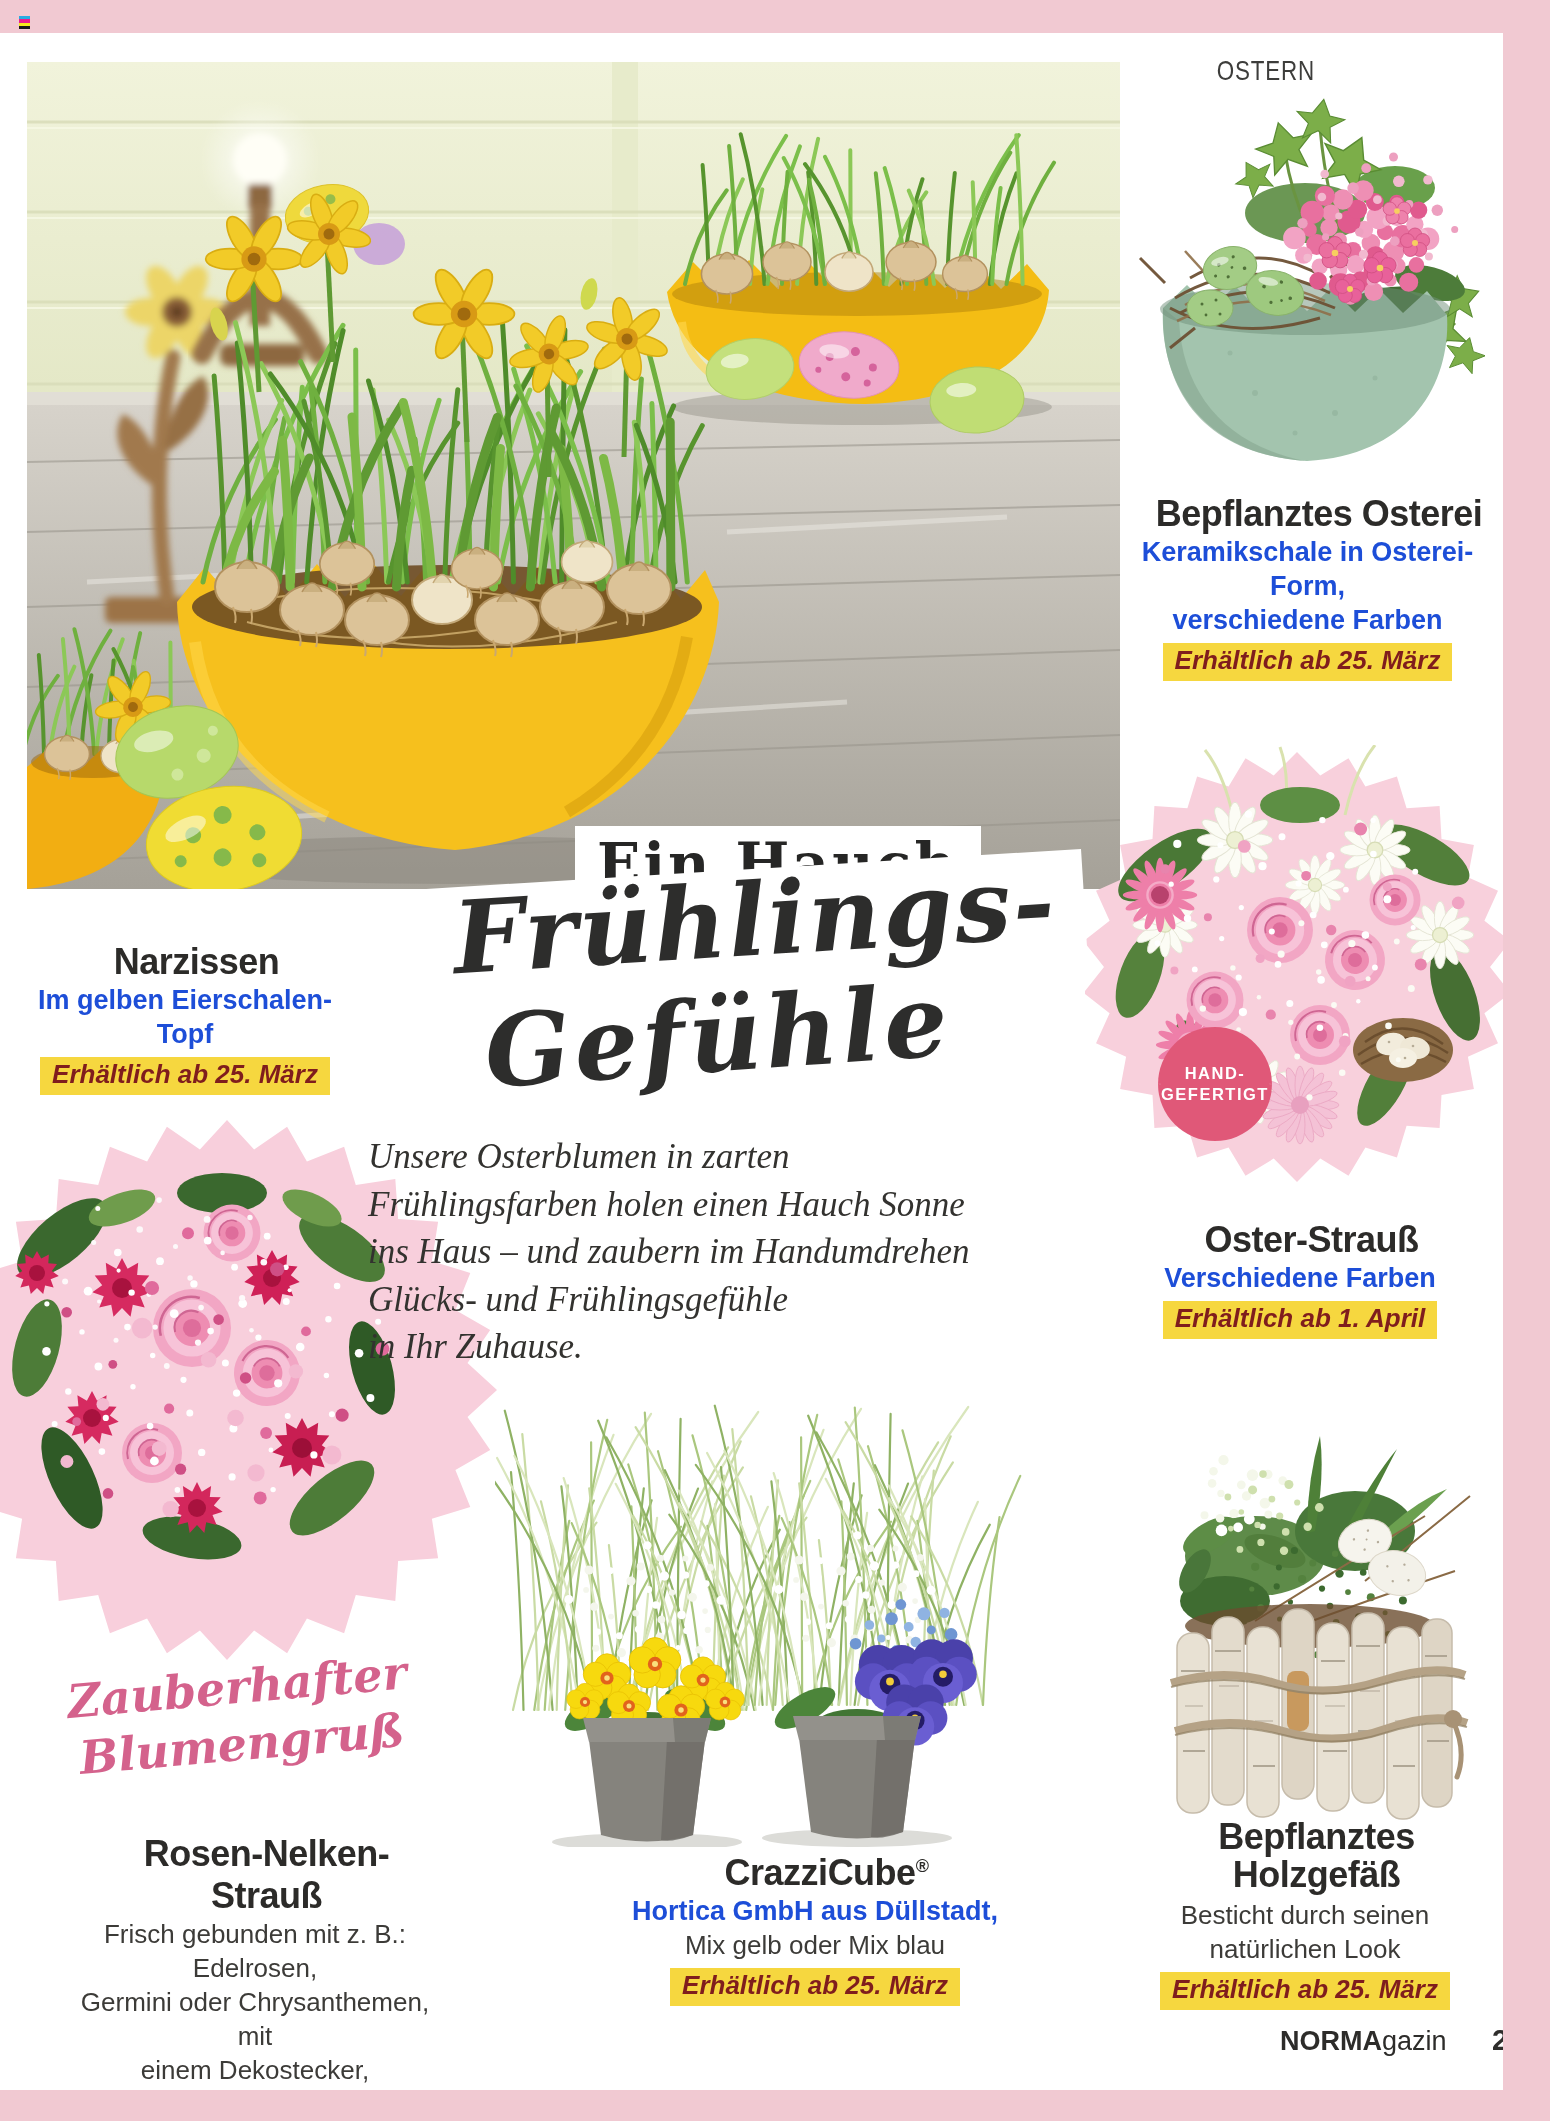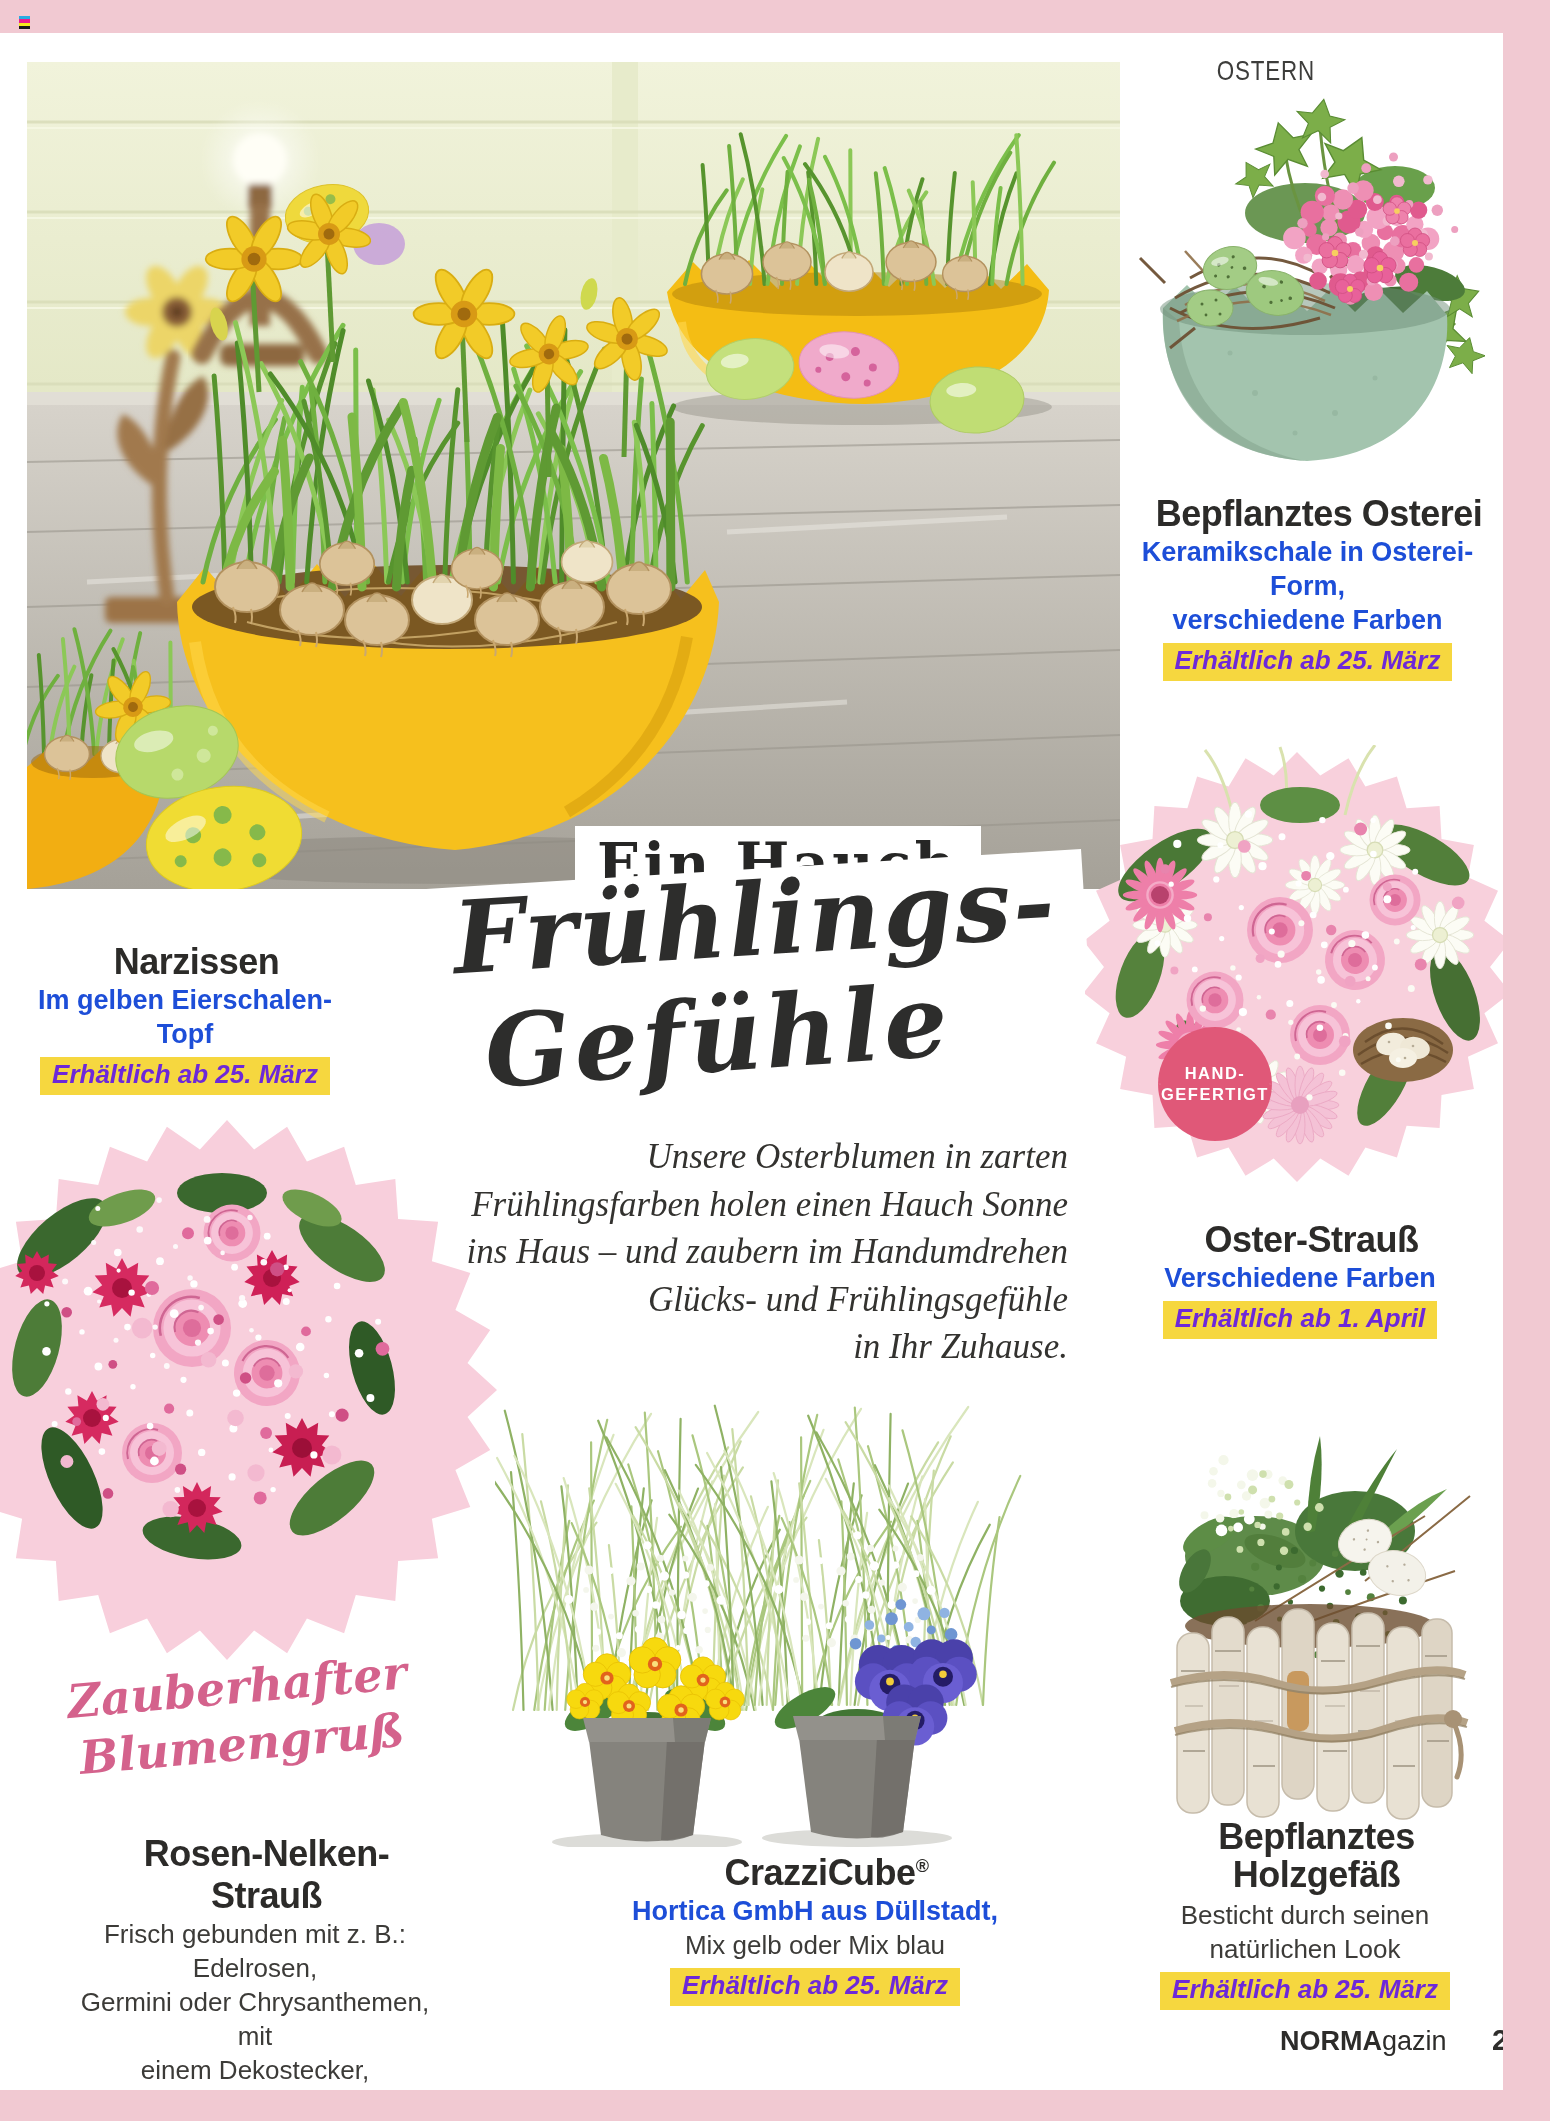--- a/index.html
+++ b/index.html
@@ -31,32 +31,32 @@
     font-family:"DejaVu Serif",serif;font-weight:bold;font-size:57px;letter-spacing:3px;
     padding:4px 22px 10px;color:#262625;
   }
   .script-line{
     position:absolute;z-index:3;background:#fff;color:#2d2d2c;
     font-family:"DejaVu Serif",serif;font-style:italic;font-weight:bold;line-height:1.02;
   }
   .script1{left:425px;top:836px;font-size:100px;letter-spacing:2px;padding:0 28px 8px;transform:rotate(-3.5deg);}
   .script2{left:455px;top:952px;font-size:100px;letter-spacing:4px;padding:0 30px 16px;transform:rotate(-4deg);}
   .intro{
-    position:absolute;left:368px;top:1100px;width:700px;text-align:right;z-index:2;
+    position:absolute;left:368px;top:1100px;width:700px;text-align:left;z-index:2;
     font-family:"Liberation Serif",serif;font-style:italic;font-size:35px;line-height:47.5px;color:#33322f;
   }
   
   .pblock{position:absolute;text-align:center;z-index:3;color:var(--ink);}
   .ptitle{font-size:36px;font-weight:bold;line-height:42px;letter-spacing:-0.5px;color:#2c2b29;margin-left:23px;}
   .ptitle.two{line-height:38px;}
   .pdesc-b{font-size:27px;font-weight:bold;line-height:34px;color:#1d4ed8;}
   .pdesc{font-size:26px;line-height:34px;color:#3c3b38;}
   .avail{
     display:inline-block;background:var(--hl);margin-top:6px;
-    font-style:italic;font-weight:bold;font-size:26px;color:#6d28d9;padding:2px 12px 5px;
+    font-style:italic;font-weight:bold;font-size:26px;color:#7f1d1d;padding:2px 12px 5px;
   }
   sup{font-size:18px;}
   
   .badge{
     position:absolute;left:1158px;top:994px;width:114px;height:114px;border-radius:50%;
     background:var(--badge-pink);z-index:5;display:flex;flex-direction:row;align-items:center;justify-content:center;
     color:#fff;text-align:center;
   }
   .badge-text{font-size:16.5px;font-weight:bold;letter-spacing:1.5px;line-height:21px;}
   .badge svg{display:block;margin:3px 0;}

